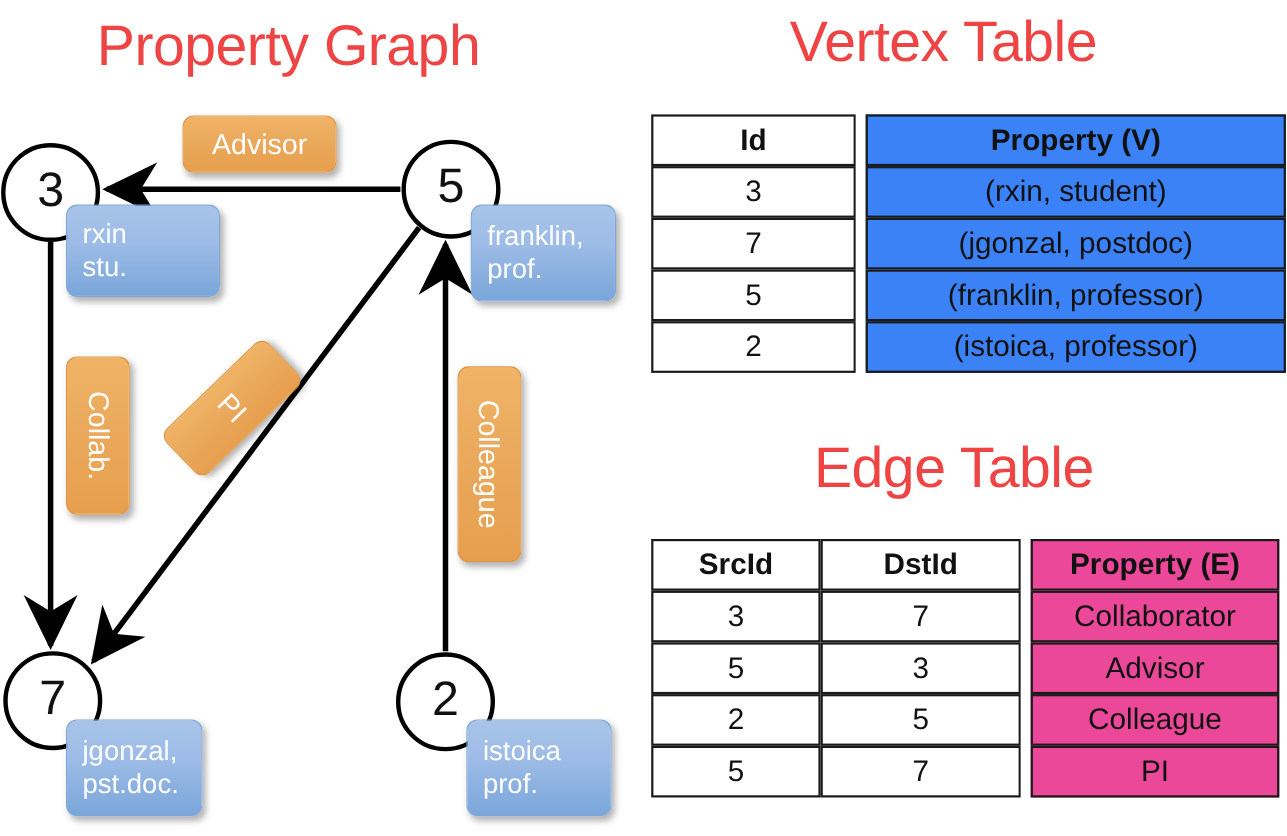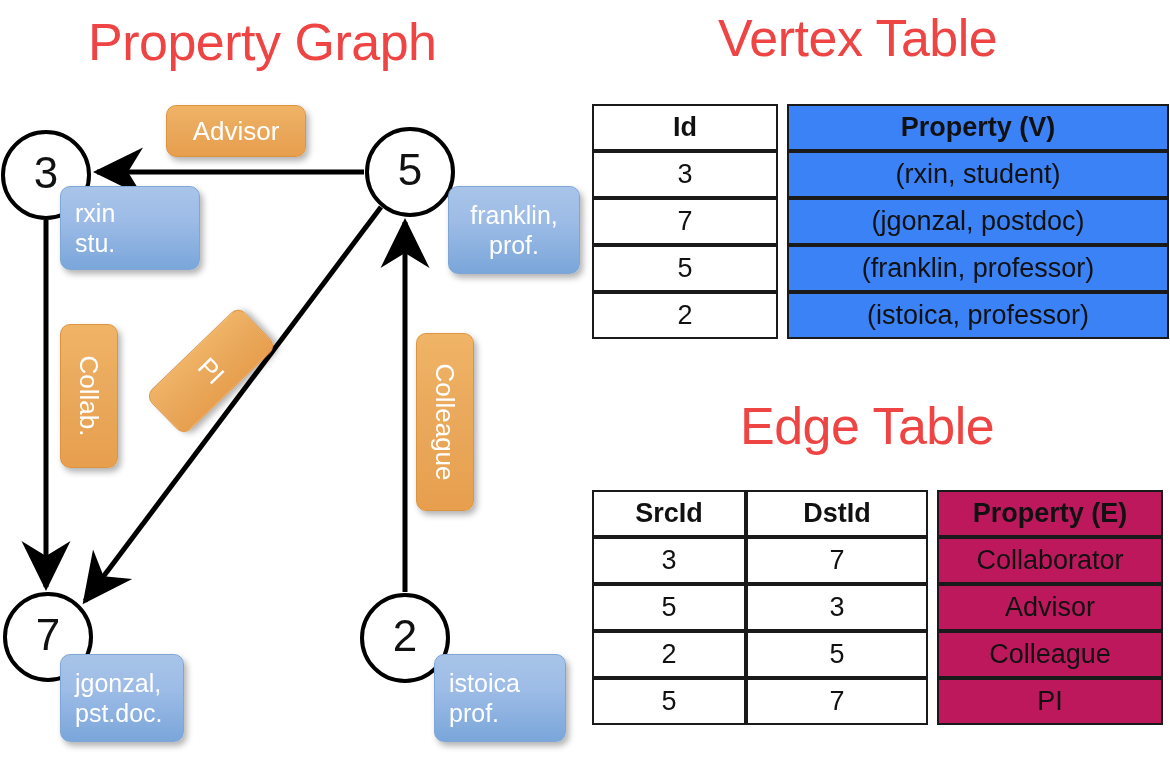--- a/index.html
+++ b/index.html
@@ -39,21 +39,21 @@
   .ebox.rot{transform:rotate(-44deg);}
   .ebox.rot span{display:block;transform:rotate(90deg);white-space:nowrap;}
 
   
   .tbl{position:absolute;border-collapse:separate;border-spacing:0;}
   .tbl td{border:2px solid #1a1a1a;text-align:center;font-weight:300;
           font-size:27px;color:#111;padding:0;height:43px;line-height:43px;}
   .tbl td.hdr{font-weight:bold;font-size:27px;}
   .gapcol{border:none !important;width:9px;background:#fff;}
   .blue{background:#3b82f6;}
-  .peach{background:#be185d;}
+  .peach{background:#ec4899;}
 
   #vertex-table{left:592px;top:104px;}
   #vertex-table td.c-id{width:182px;}
   #vertex-table td.c-prop{width:378px;}
 
   #edge-table{left:592px;top:490px;border-radius:31px;}
   #edge-table td.c-src{width:150px;}
   #edge-table td.c-dst{width:178px;}
   #edge-table td.c-prop{width:222px;}
 </style>
@@ -92,29 +92,29 @@
     <span>7</span>
   </div>
   <div class="vnode" style="left:360px;top:593px;">
     <span>2</span>
   </div>
 
   <div class="pbox" style="left:60px;top:186px;width:140px;height:84px;">
     <div>rxin</div>
     <div>stu.</div>
   </div>
-  <div class="pbox" style="left:448px;top:186px;width:132px;height:88px;align-items:center;">
+  <div class="pbox" style="left:428px;top:186px;width:132px;height:88px;">
     <div>franklin,</div>
     <div>prof.</div>
   </div>
   <div class="pbox" style="left:60px;top:654px;width:124px;height:88px;">
     <div>jgonzal,</div>
     <div>pst.doc.</div>
   </div>
-  <div class="pbox" style="left:434px;top:654px;width:132px;height:88px;">
+  <div class="pbox" style="left:424px;top:654px;width:132px;height:88px;">
     <div>istoica</div>
     <div>prof.</div>
   </div>
 
   <div class="ebox" style="left:166px;top:105px;width:140px;height:52px;">
     <span>Advisor</span>
   </div>
 
   <div class="ebox vert" style="left:60px;top:324px;width:58px;height:144px;">
     <span>Collab.</span>

